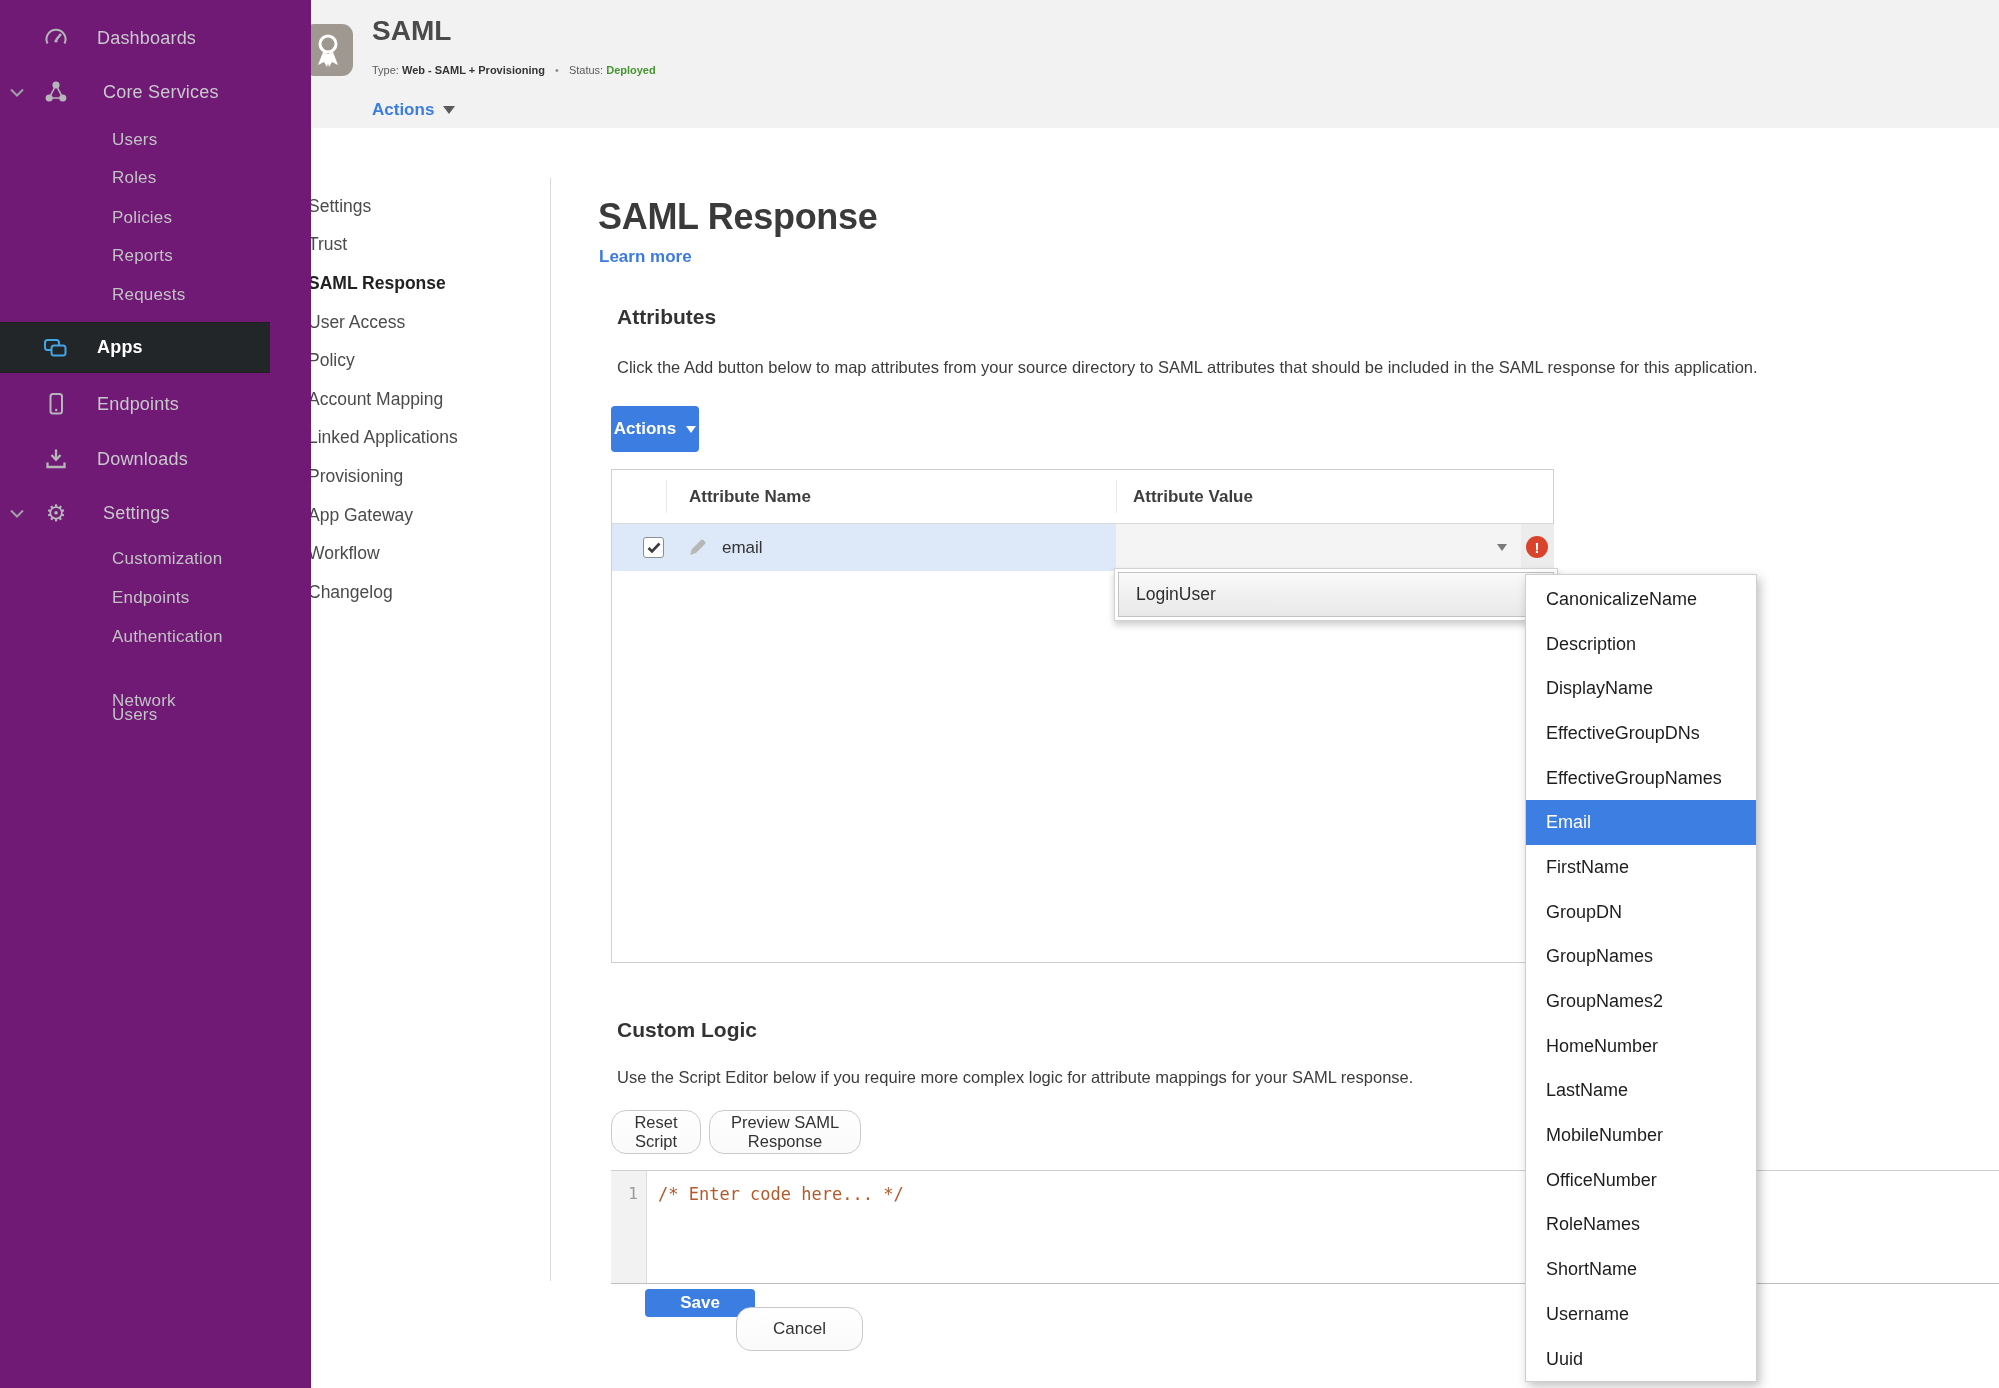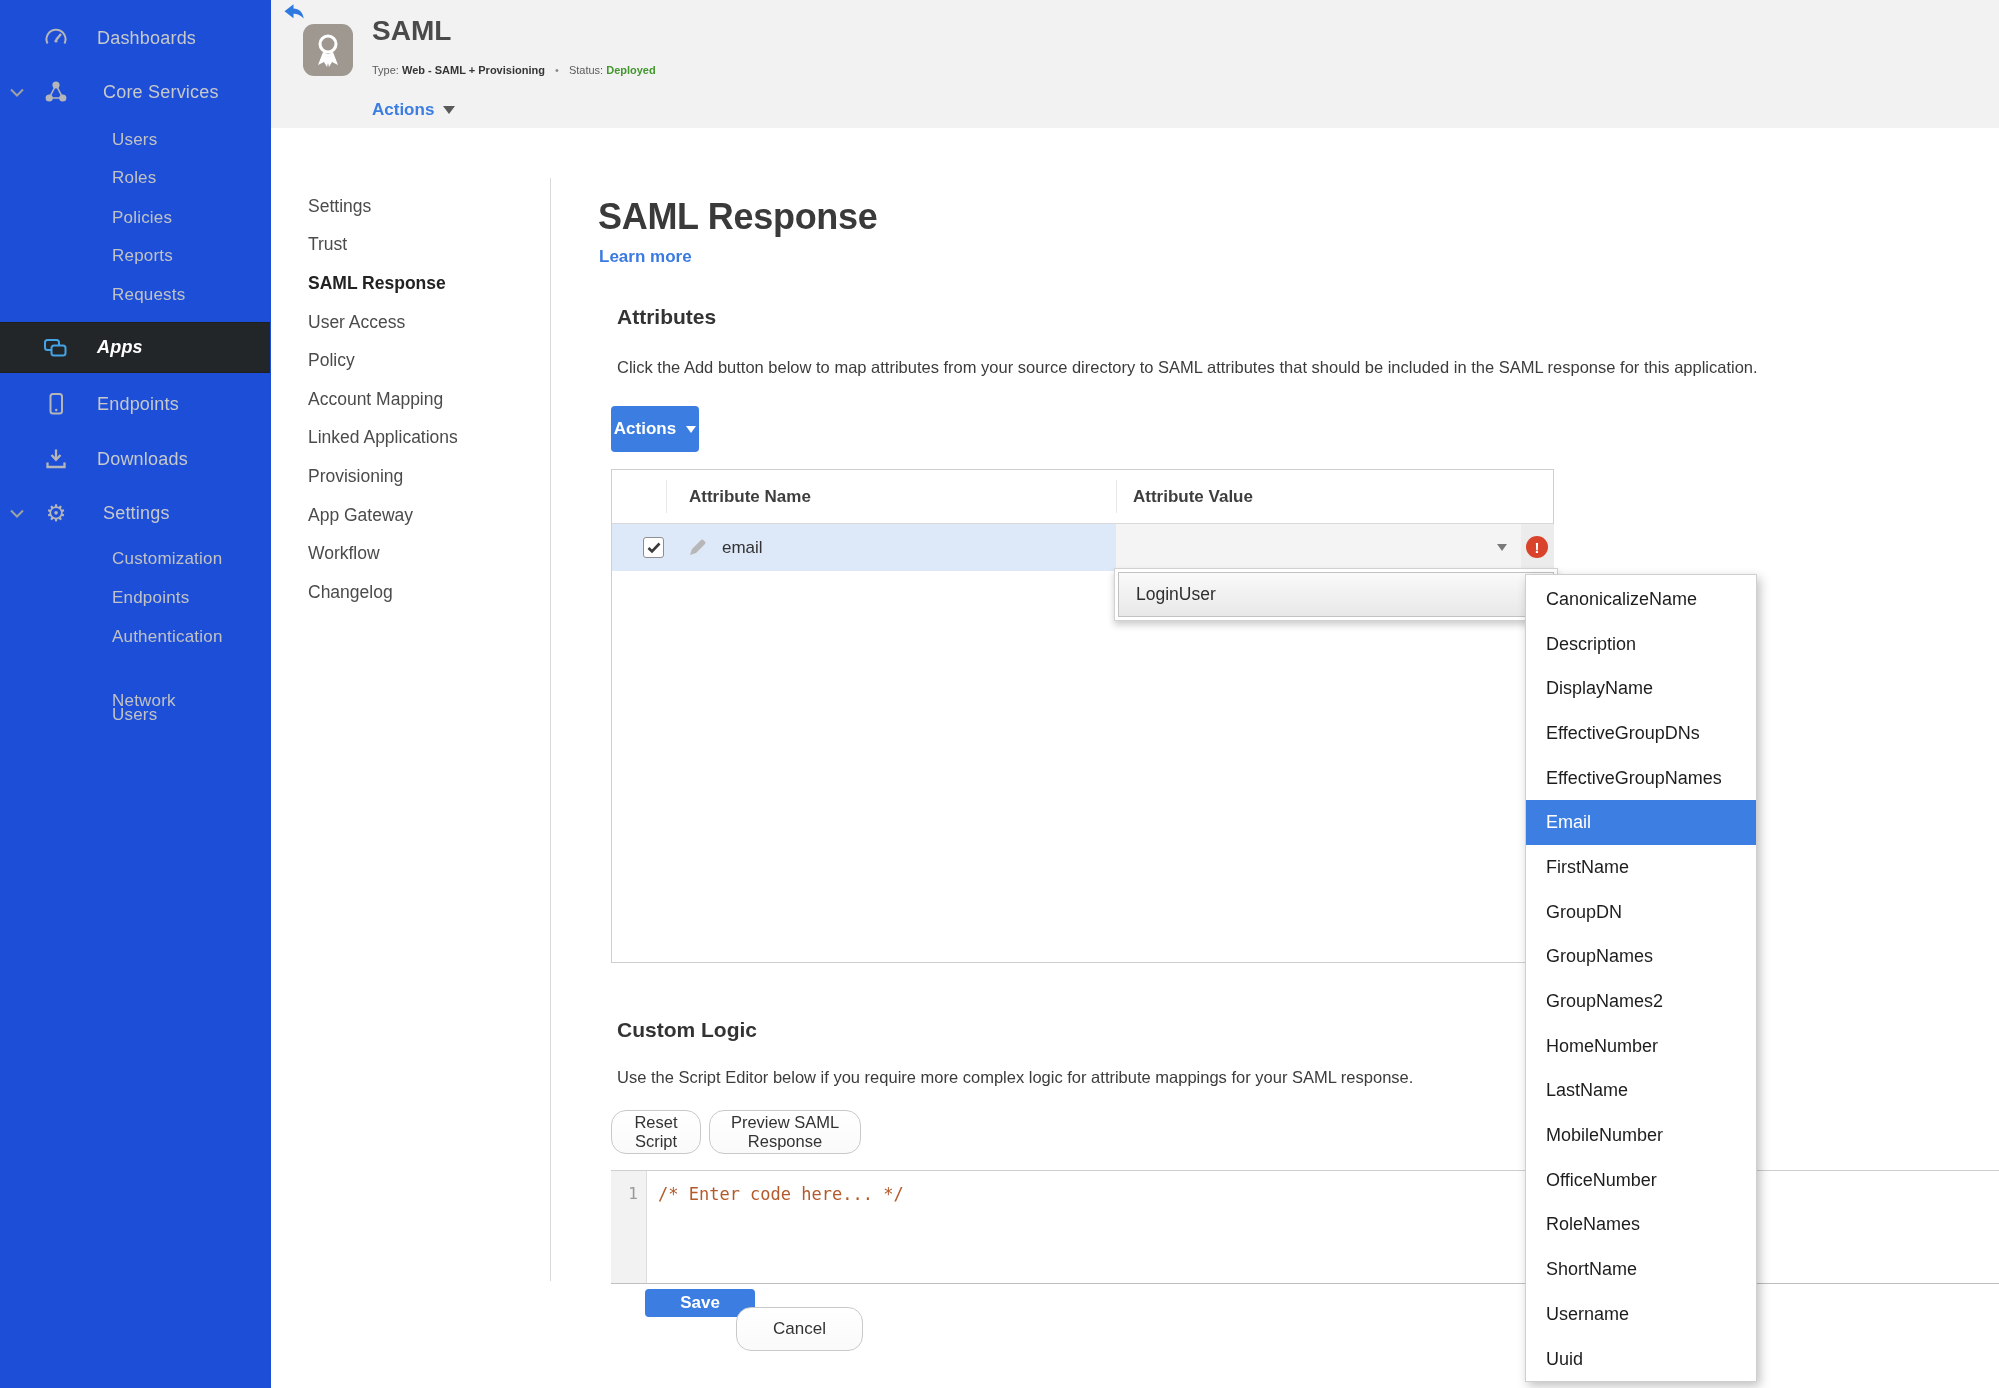--- a/index.html
+++ b/index.html
@@ -1,27 +1,27 @@
 <!DOCTYPE html>
 <html><head>
 <meta charset="utf-8">
 <style>
   * { margin:0; padding:0; box-sizing:border-box; }
   body { background:#fff; font-family:"Liberation Sans", sans-serif; }
   .screen { position:relative; width:1999px; height:1388px; background:#fff; overflow:hidden; }
 
   
-  .sidebar { position:absolute; left:0; top:0; width:271px; height:100%; background:#1d4ed8; z-index:10; }
+  .sidebar { position:absolute; left:0; top:0; width:311px; height:100%; background:#701a75; z-index:10; }
   .side-row { position:absolute; left:0; width:270px; height:36px; display:flex; align-items:center; color:#c7c9cb; cursor:pointer; }
   .side-row .chev { position:absolute; left:10px; top:50%; transform:translateY(-50%); }
   .side-row .sicon { position:absolute; left:42px; top:50%; transform:translateY(-50%); width:28px; height:28px; display:flex; align-items:center; justify-content:center; }
   .side-row .slabel { margin-left:97px; font-size:18px; letter-spacing:.2px; }
   .side-row.parent .slabel { margin-left:103px; }
   .side-row.sub .slabel { margin-left:112px; font-size:17px; color:#c0c2c4; }
-  .side-row.active-band { height:51px; background:#232628; border-top:1px solid #1d1f21; border-bottom:1px solid #1d1f21;font-style:italic; }
+  .side-row.active-band { height:51px; background:#232628; border-top:1px solid #1d1f21; border-bottom:1px solid #1d1f21; }
   .side-row.active-band .slabel { color:#ffffff; font-weight:bold; }
   .gear-glyph { font-size:23px; color:#b4b6b8; line-height:1; }
 
   
   .header { position:absolute; left:270px; top:0; width:1729px; height:128px; background:#f2f2f3; z-index:5; }
   .back-arrow { position:absolute; left:14px; top:4px; width:22px; height:17px; cursor:pointer; }
   .app-badge { position:absolute; left:33px; top:24px; width:50px; height:52px; border-radius:11px; background:#9e9890; display:flex; align-items:center; justify-content:center; }
   .app-title { position:absolute; left:102px; top:15px; font-size:28px; font-weight:bold; color:#4a4a4a; }
   .app-meta { position:absolute; left:102px; top:64px; font-size:11px; color:#5c5c5c; }
   .app-meta b { color:#353535; }

